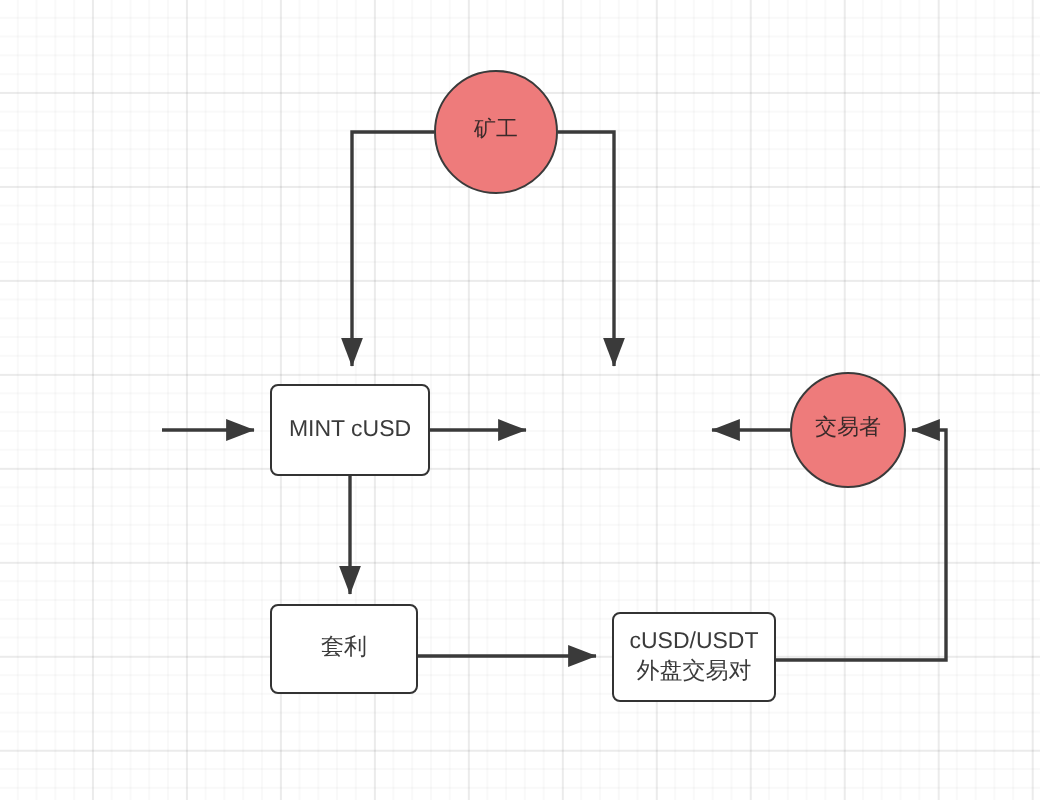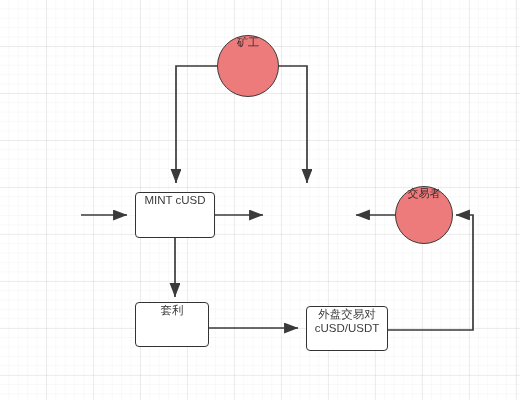--- a/index.html
+++ b/index.html
@@ -17,21 +17,21 @@
       linear-gradient(to right, rgba(0,0,0,0.055) 1px, transparent 1px),
       linear-gradient(to bottom, rgba(0,0,0,0.055) 1px, transparent 1px),
       linear-gradient(to right, rgba(0,0,0,0.022) 1px, transparent 1px),
       linear-gradient(to bottom, rgba(0,0,0,0.022) 1px, transparent 1px);
     background-size:47px 47px, 47px 47px, 9.4px 9.4px, 9.4px 9.4px;
     background-position:-1px -1px, -1px -1px, -1px -1px, -1px -1px;
   }
   svg#wires{position:absolute;left:0;top:0;width:520px;height:400px;}
   .node{
     position:absolute;
-    display:flex;justify-content:center;
+    display:flex;align-items:center;justify-content:center;
     text-align:center;
     box-sizing:border-box;
     color:#3b3b3b;
     line-height:1.25;
   }
   .box{
     background:#ffffff;
     border:1.6px solid #333333;
     border-radius:4px;
     font-size:11.5px;
@@ -91,18 +91,18 @@
     <span>交易者</span>
   </div>
 
 
   <div class="node box" style="left:135px;top:302px;width:74px;height:45px;">
     <span>套利</span>
   </div>
 
   <div class="node box" style="left:306px;top:306px;width:82px;height:45px;">
     <span class="lines">
+      <span>cUSD/USDT</span>
       <span>外盘交易对</span>
-      <span>cUSD/USDT</span>
     </span>
   </div>
 
 </div>
 
 </body></html>

